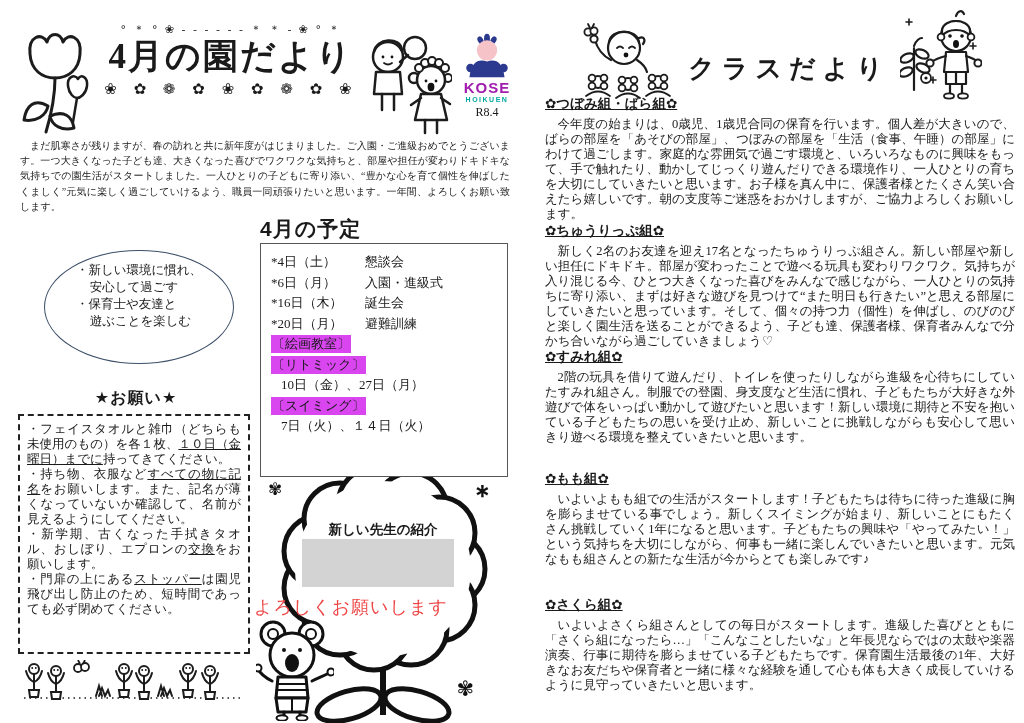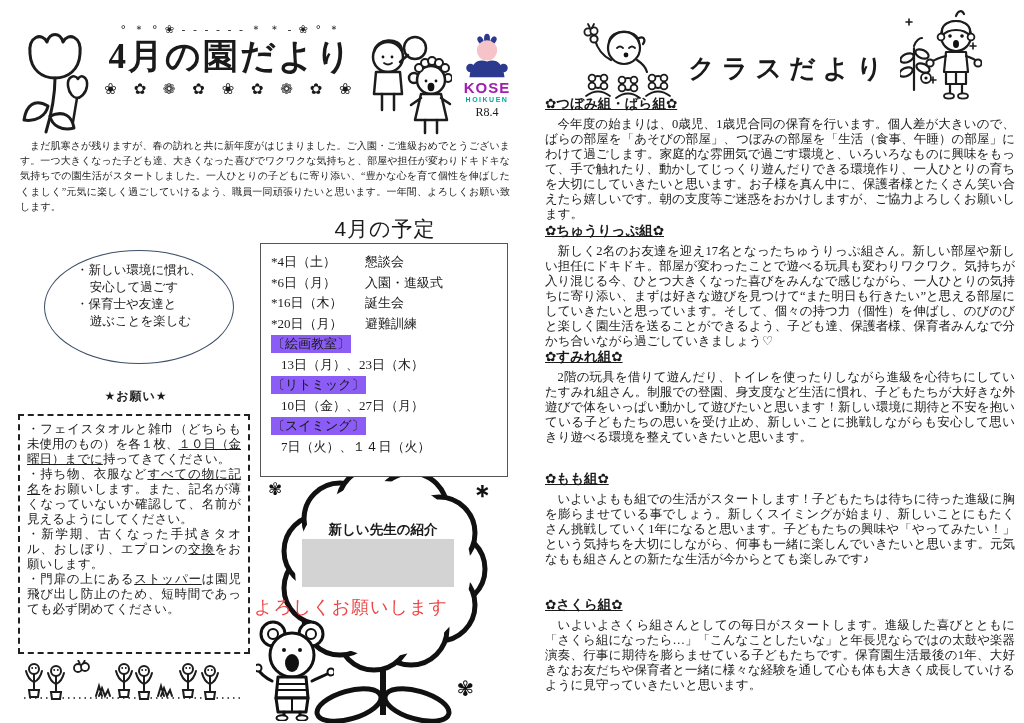--- a/index.html
+++ b/index.html
@@ -26,34 +26,34 @@
   .logo-issue{ font-size:12px; margin-top:1px; }
 
   .intro { position:absolute; top:138px; left:4px; width:490px; font-size:10px; line-height:15.2px; text-align:justify; text-indent:1em; }
 
   
   .goal-oval { position:absolute; left:28px; top:250px; width:190px; height:114px; border:1.5px solid #3d5069; border-radius:50%; padding-top:11px; text-align:center; }
   .goal-title { font-family:"Liberation Sans","DejaVu Sans",sans-serif; font-weight:bold; font-size:16px; letter-spacing:2px; margin-bottom:5px; }
   .goal-lines { display:inline-block; text-align:left; font-size:12.5px; line-height:17px; }
   .goal-line.cont { padding-left:1.1em; }
 
-  .onegai-title { position:absolute; left:0; top:388px; width:240px; text-align:center; font-family:"Liberation Sans","DejaVu Sans",sans-serif; font-weight:bold; font-size:12px; letter-spacing:1px; }
+  .onegai-title { position:absolute; left:0; top:388px; width:240px; text-align:center; font-family:"Liberation Sans","DejaVu Sans",sans-serif; font-weight:bold; font-size:16px; letter-spacing:1px; }
   .onegai-box { position:absolute; left:2px; top:414px; width:232px; height:240px; border:2px dashed #222; padding:6px 7px 4px 7px; font-size:12.5px; line-height:15px; text-align:justify; }
   .req { margin:0; }
   .req .u { text-decoration:underline; }
 
   .sprouts { position:absolute; left:6px; top:660px; }
 
   
-  .schedule-title { position:absolute; left:244px; top:215px; width:250px; text-align:center; font-family:"Liberation Sans","DejaVu Sans",sans-serif; font-weight:normal; font-size:21px; letter-spacing:1px; }
+  .schedule-title { position:absolute; left:244px; top:215px; width:250px; font-family:"Liberation Sans","DejaVu Sans",sans-serif; font-weight:bold; font-size:21px; letter-spacing:1px; }
   .schedule-box { position:absolute; left:244px; top:243px; width:248px; height:234px; border:1.5px solid #555; padding:8px 10px; font-size:13px; }
   .ev { display:flex; height:20.5px; align-items:center; }
   .ev-date { width:94px; }
   .lesson-label { height:20.5px; display:flex; align-items:center; }
-  .lesson-label span { background:#8b5cf6; display:inline-block; padding:0 1px; }
+  .lesson-label span { background:#d946ef; display:inline-block; padding:0 1px; }
   .lesson-dates { height:20.5px; display:flex; align-items:center; padding-left:10px; }
 
   
   .flower-wrap { position:absolute; left:238px; top:477px; width:258px; height:246px; }
   .flower-wrap > svg.bloom { position:absolute; left:0; top:0; }
   .flower-title { position:absolute; left:0; top:44px; width:100%; text-align:center; font-family:"Liberation Sans","DejaVu Sans",sans-serif; font-weight:bold; font-size:13.5px; }
   .flower-redacted { position:absolute; left:48px; top:62px; width:152px; height:48px; background:#d3d3d3; }
   .flower-note { position:absolute; left:0; top:118px; width:100%; font-size:18px; color:#ef4444; letter-spacing:1px; }
   .deco-char { position:absolute; font-family:"DejaVu Sans",sans-serif; font-weight:bold; color:#111; }
   .clover-tl { left:14px; top:2px; font-size:17px; }
@@ -204,21 +204,20 @@
         <span class="ev-date">*16日（木）</span>
         <span class="ev-name">誕生会</span>
       </div>
     <div class="ev">
         <span class="ev-date">*20日（月）</span>
         <span class="ev-name">避難訓練</span>
       </div>
     <div class="lesson-label">
         <span>〔絵画教室〕</span>
       </div>
-    <div class="lesson-dates">13日（月）、23日（木）</div>
     <div class="lesson-label">
         <span>〔リトミック〕</span>
       </div>
     <div class="lesson-dates">10日（金）、27日（月）</div>
     <div class="lesson-label">
         <span>〔スイミング〕</span>
       </div>
     <div class="lesson-dates">7日（火）、１４日（火）</div>
   </div>
 

